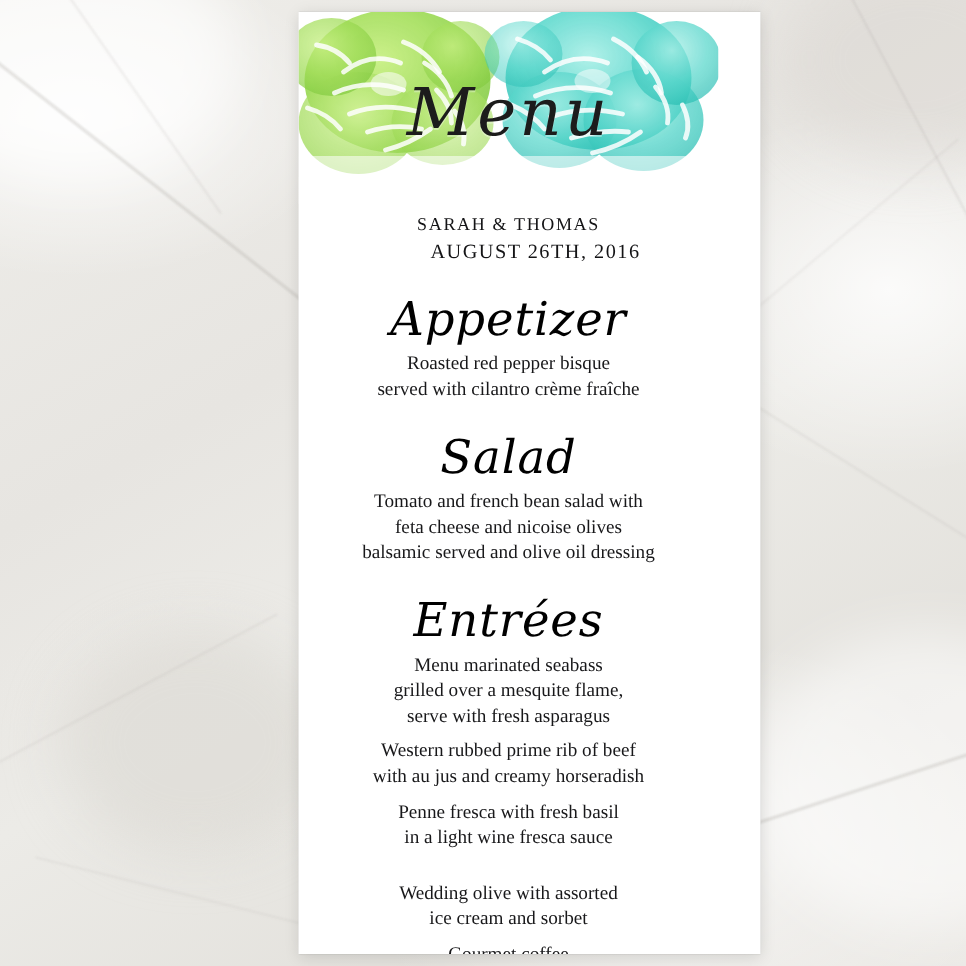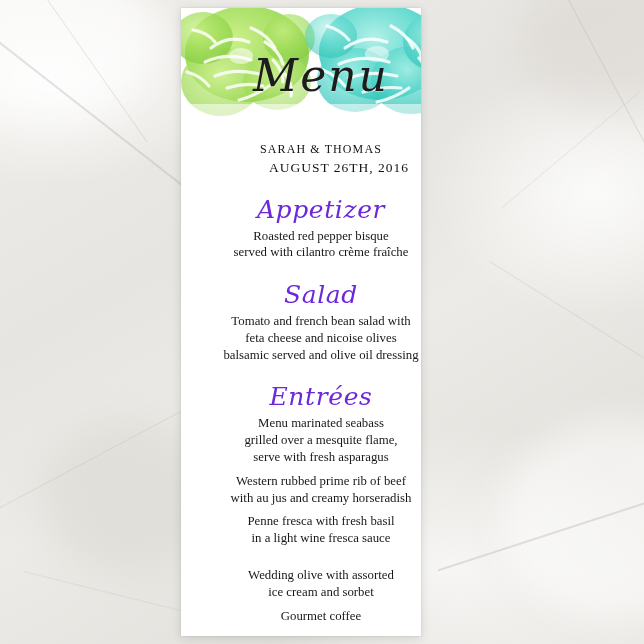--- a/index.html
+++ b/index.html
@@ -47,23 +47,23 @@
     filter: blur(18px);
   }
   .blotch.b1 { left: -60px; top: -40px; width: 220px; height: 160px; background: rgba(255,255,255,0.6); }
   .blotch.b2 { left: 500px; top: 420px; width: 240px; height: 200px; background: rgba(255,255,255,0.55); }
   .blotch.b3 { left: 40px;  top: 420px; width: 180px; height: 150px; background: rgba(213,210,205,0.45); }
   .blotch.b4 { left: 520px; top: -30px; width: 180px; height: 140px; background: rgba(214,211,206,0.4); }
 
   
   .card {
     position: absolute;
-    left: 181px;
+    left: 199px;
     top: 8px;
-    width: 240px;
+    width: 308px;
     height: 628px;
     background: #ffffff;
     box-shadow: 0 2px 10px rgba(0,0,0,0.13), 0 0 1px rgba(0,0,0,0.2);
     overflow: hidden;
   }
 
   
   .floral {
     position: absolute;
     left: 0; top: 0;
@@ -110,23 +110,23 @@
     letter-spacing: 1.0px;
     margin-top: 3px;
     color: #141416;
     margin-left: 36px;
   }
 
   .course { margin-top: 20px; }
   .course-name {
     font-family: "DejaVu Serif", serif;
     font-style: italic;
-    font-size: 25px;
+    font-size: 31px;
     letter-spacing: 0.6px;
-    color: #6d28d9;
+    color: #000000;
     line-height: 1.1;
   }
   .items { margin-top: 4px; }
   .dish {
     font-family: "Liberation Serif", serif;
     font-size: 12.8px;
     line-height: 1.32;
     color: #18181a;
     margin-top: 7px;
   }

